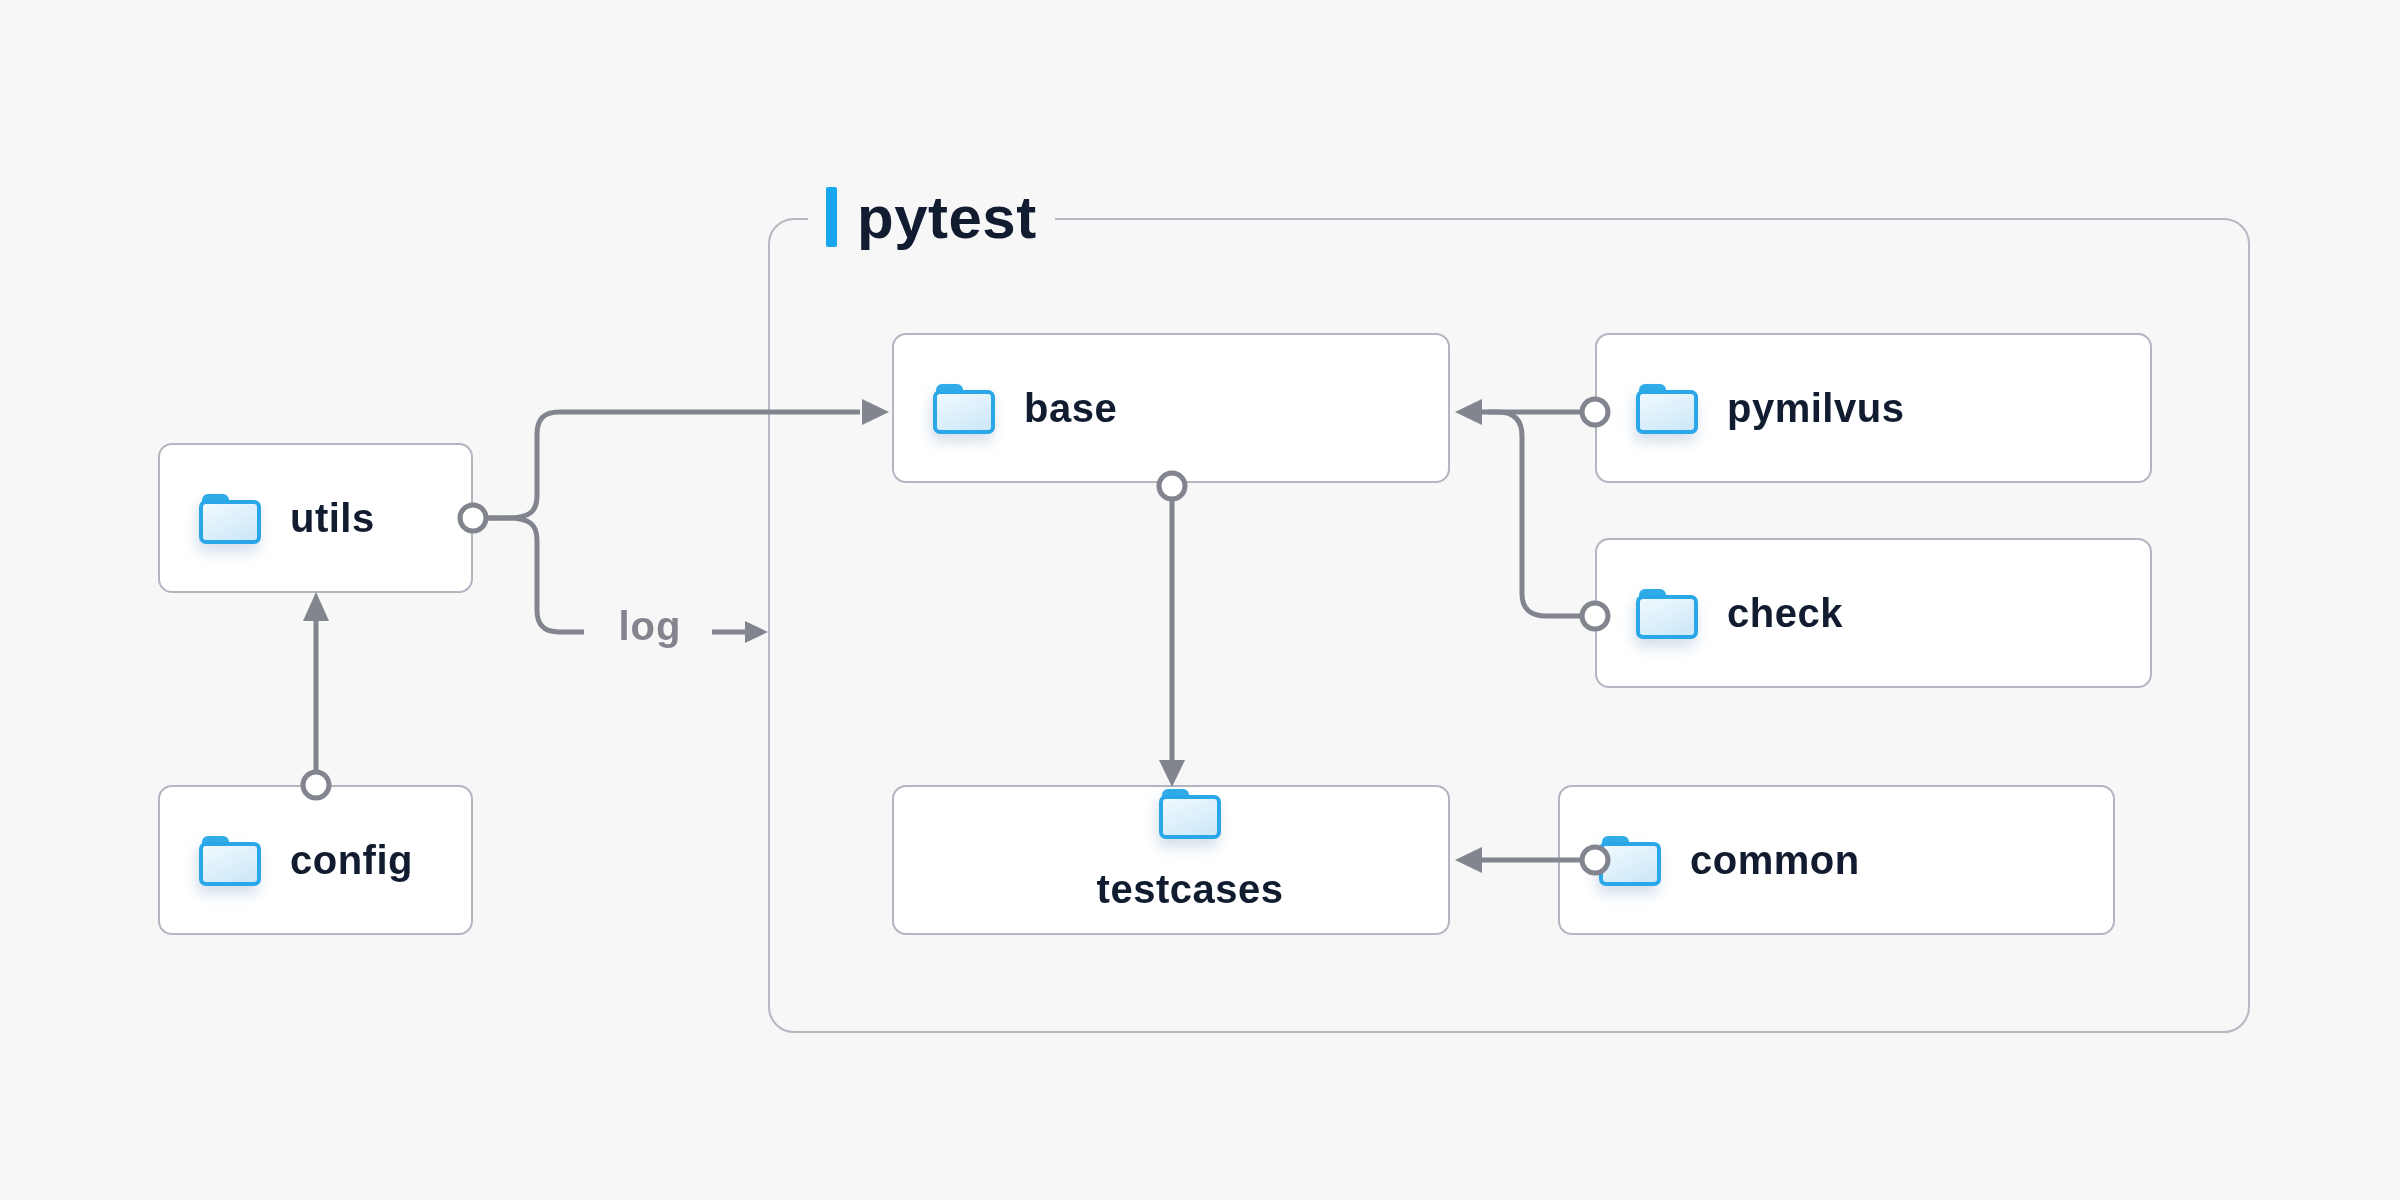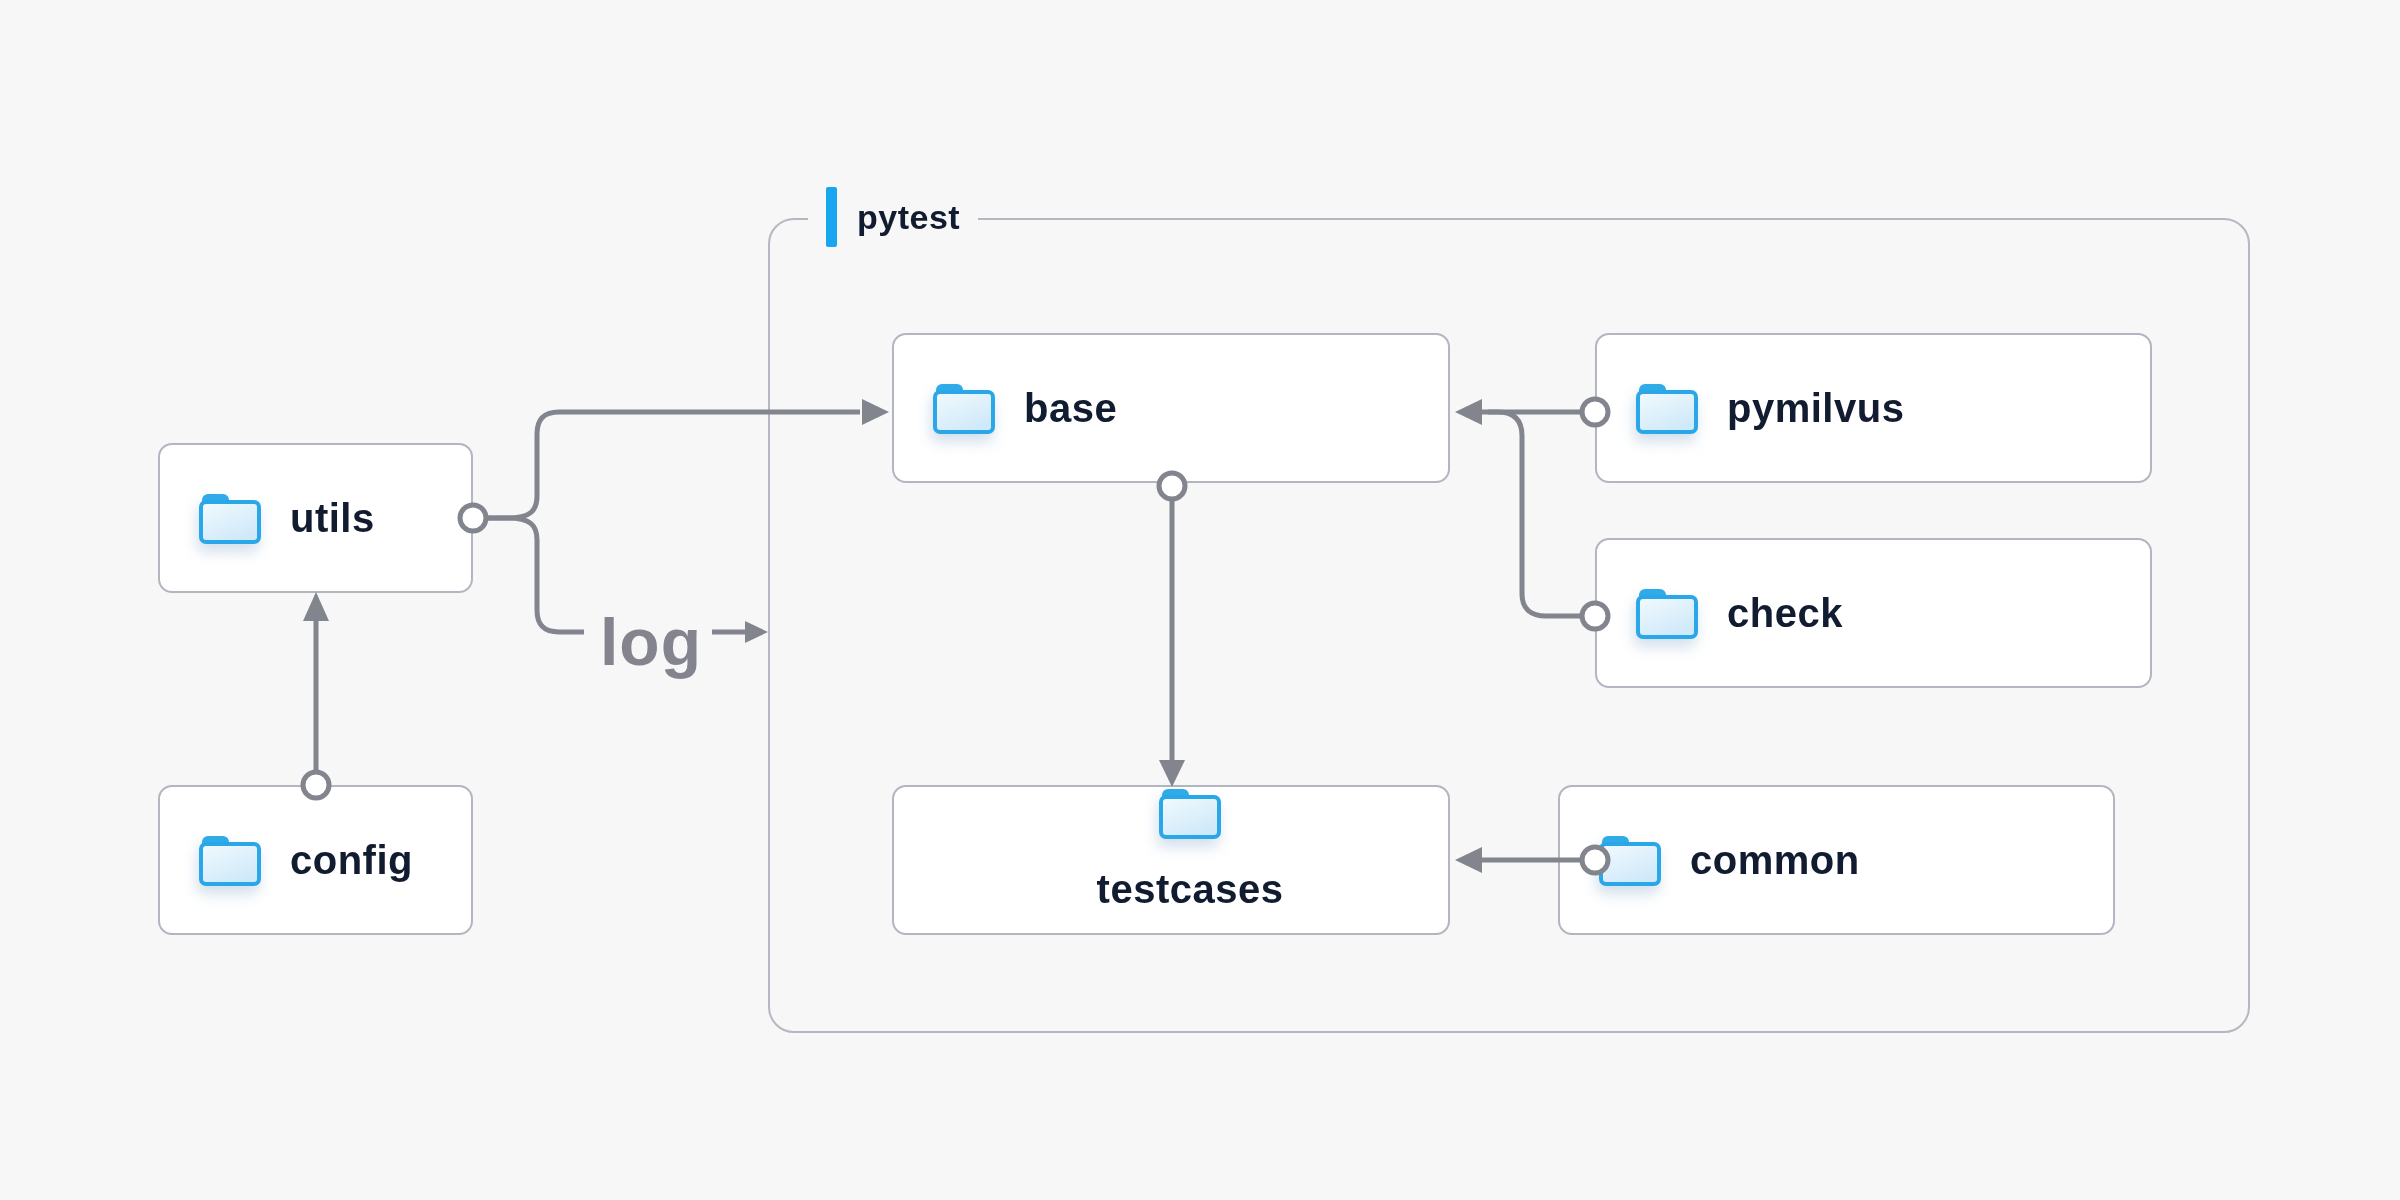--- a/index.html
+++ b/index.html
@@ -5,21 +5,21 @@
   html,body{margin:0;padding:0;background:#f7f7f8;}
   .canvas{position:relative;width:2400px;height:1200px;background:#f7f7f8;overflow:hidden;
           font-family:"Liberation Sans", sans-serif;}
 
   
   .group-box{position:absolute;left:768px;top:218px;width:1478px;height:811px;
              border:2px solid #b6b7c1;border-radius:26px;z-index:0;}
   .group-label{position:absolute;left:808px;top:186px;height:62px;z-index:2;
                display:flex;align-items:center;gap:20px;background:#f7f7f8;padding:0 18px;}
   .group-label .bar{width:11px;height:60px;border-radius:2px;background:#18a6ee;}
-  .group-label .txt{font-size:34px;font-weight:700;color:#121c30;letter-spacing:0.5px;}
+  .group-label .txt{font-size:60px;font-weight:700;color:#121c30;letter-spacing:0.5px;}
 
   
   .node{position:absolute;height:150px;background:#ffffff;border:2px solid #b3b5c0;
         border-radius:14px;display:flex;align-items:center;gap:28px;padding-left:38px;
         box-sizing:border-box;z-index:1;}
   .node .label{font-size:40px;font-weight:700;color:#121c30;letter-spacing:0.5px;white-space:nowrap;}
   .node .folder{width:64px;height:52px;flex:0 0 auto;
                 filter:drop-shadow(-2px 8px 7px rgba(110,150,190,0.30));}
   .node-utils    {left:158px; top:443px; width:315px;}
   .node-config   {left:158px; top:785px; width:315px;}
@@ -27,21 +27,21 @@
   .node-pymilvus {left:1595px;top:333px; width:557px;}
   .node-check    {left:1595px;top:538px; width:557px;}
   .node-testcases{left:892px; top:785px; width:558px;flex-direction:column;}
   .node-common   {left:1558px;top:785px; width:557px;}
 
   
   .edges{position:absolute;left:0;top:0;z-index:3;pointer-events:none;}
 
   
   .edge-log-label{position:absolute;left:600px;top:604px;width:100px;text-align:center;z-index:2;
-                  font-size:66px;font-weight:600;color:#83848e;letter-spacing:1px;}
+                  font-size:40px;font-weight:600;color:#83848e;letter-spacing:1px;}
 </style>
 </head>
 <body>
 
 <div class="canvas">
 
   <div class="group-box"></div>
   <div class="group-label">
     <span class="bar"></span>
     <span class="txt">pytest</span>

